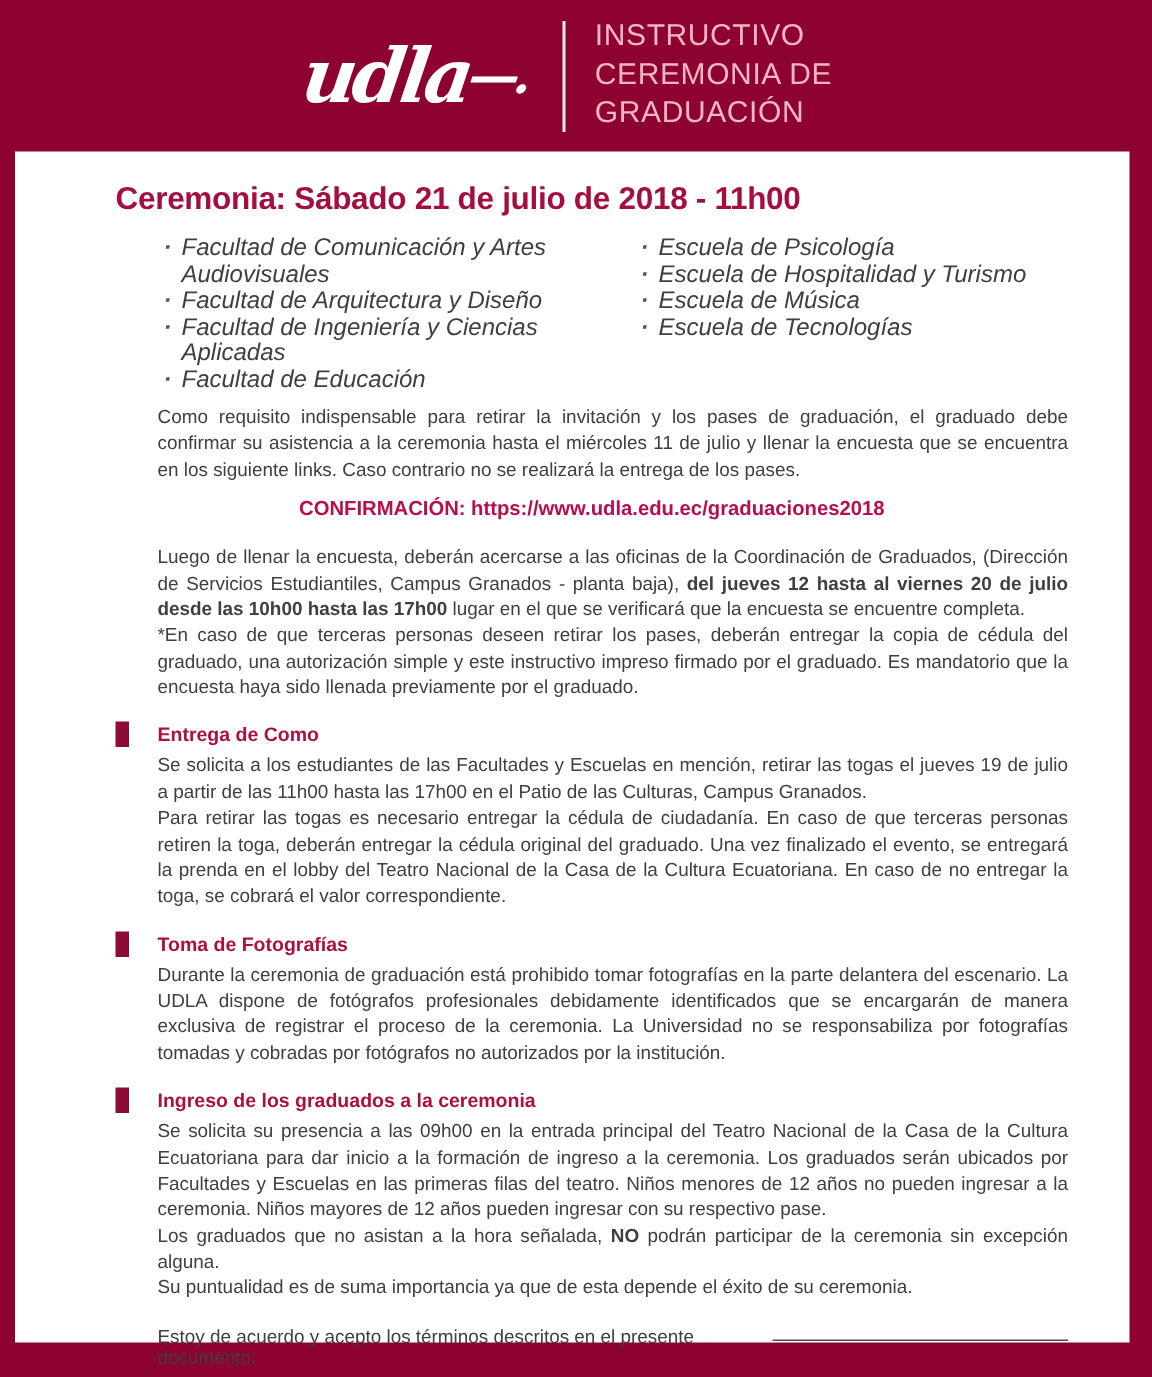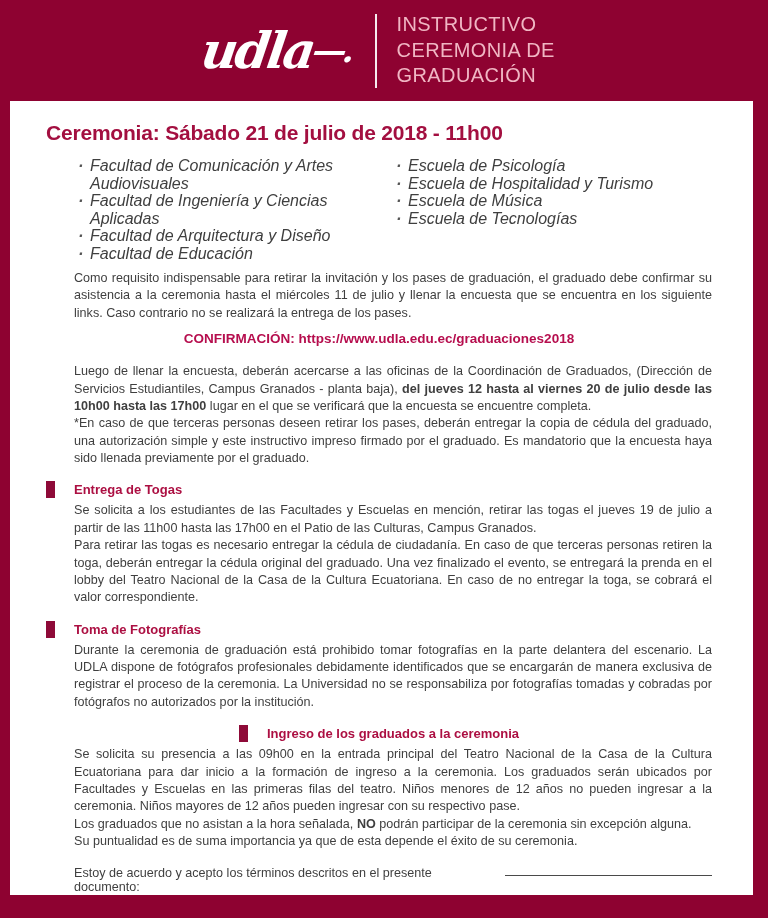--- a/index.html
+++ b/index.html
@@ -57,21 +57,21 @@
     font-weight:normal;
   }
 
   
   .card{
     position:absolute;
     left:10px;top:101px;
     width:743px;height:794px;
     background:#ffffff;
     box-sizing:border-box;
-    padding:18px 41px 0 36px;
+    padding:18px 41px 0 67px;
     display:flex;flex-direction:column;
   }
 
   .doc-title{
     color:var(--accent);
     font-size:21px;
     font-weight:bold;
     margin:2px 0 12px 0;
     letter-spacing:-0.2px;
   }
@@ -166,54 +166,54 @@
   </div>
 
   <div class="card">
 
     <h1 class="doc-title">Ceremonia: Sábado 21 de julio de 2018 - 11h00</h1>
 
     <div class="columns">
       <div class="col-left">
         <ul class="plain">
           <li>Facultad de Comunicación y Artes Audiovisuales</li>
+          <li>Facultad de Arquitectura y Diseño</li>
           <li>Facultad de Ingeniería y Ciencias Aplicadas</li>
-          <li>Facultad de Arquitectura y Diseño</li>
           <li>Facultad de Educación</li>
         </ul>
       </div>
       <div class="col-right">
         <ul class="plain">
           <li>Escuela de Psicología</li>
           <li>Escuela de Hospitalidad y Turismo</li>
           <li>Escuela de Música</li>
           <li>Escuela de Tecnologías</li>
         </ul>
       </div>
     </div>
 
     <p class="body">Como requisito indispensable para retirar la invitación y los pases de graduación, el graduado debe confirmar su asistencia a la ceremonia hasta el miércoles 11 de julio y llenar la encuesta que se encuentra en los siguiente links. Caso contrario no se realizará la entrega de los pases.</p>
     <div class="link-line">CONFIRMACIÓN: https://www.udla.edu.ec/graduaciones2018</div>
     <p class="body gap-top"><span>Luego de llenar la encuesta, deberán acercarse a las oficinas de la Coordinación de Graduados, (Dirección de Servicios Estudiantiles, Campus Granados - planta baja), </span><span class="bold">del jueves 12 hasta al viernes 20 de julio desde las 10h00 hasta las 17h00</span><span> lugar en el que se verificará que la encuesta se encuentre completa.</span></p>
     <p class="body">*En caso de que terceras personas deseen retirar los pases, deberán entregar la copia de cédula del graduado, una autorización simple y este instructivo impreso firmado por el graduado. Es mandatorio que la encuesta haya sido llenada previamente por el graduado.</p>
 
     <div class="section-head" style="margin-top:14px;">
       <div class="section-bar"></div>
-      <div class="section-title">Entrega de Togas</div>
+      <div class="section-title">Entrega de Como</div>
     </div>
     <p class="body">Se solicita a los estudiantes de las Facultades y Escuelas en mención, retirar las togas el jueves 19 de julio a partir de las 11h00 hasta las 17h00 en el Patio de las Culturas, Campus Granados.</p>
     <p class="body">Para retirar las togas es necesario entregar la cédula de ciudadanía. En caso de que terceras personas retiren la toga, deberán entregar la cédula original del graduado. Una vez finalizado el evento, se entregará la prenda en el lobby del Teatro Nacional de la Casa de la Cultura Ecuatoriana. En caso de no entregar la toga, se cobrará el valor correspondiente.</p>
 
     <div class="section-head" style="margin-top:14px;">
       <div class="section-bar"></div>
       <div class="section-title">Toma de Fotografías</div>
     </div>
     <p class="body">Durante la ceremonia de graduación está prohibido tomar fotografías en la parte delantera del escenario. La UDLA dispone de fotógrafos profesionales debidamente identificados que se encargarán de manera exclusiva de registrar el proceso de la ceremonia. La Universidad no se responsabiliza por fotografías tomadas y cobradas por fotógrafos no autorizados por la institución.</p>
 
-    <div class="section-head" style="margin-top:14px;justify-content:center;">
+    <div class="section-head" style="margin-top:14px;">
       <div class="section-bar"></div>
       <div class="section-title">Ingreso de los graduados a la ceremonia</div>
     </div>
     <p class="body">Se solicita su presencia a las 09h00 en la entrada principal del Teatro Nacional de la Casa de la Cultura Ecuatoriana para dar inicio a la formación de ingreso a la ceremonia. Los graduados serán ubicados por Facultades y Escuelas en las primeras filas del teatro. Niños menores de 12 años no pueden ingresar a la ceremonia. Niños mayores de 12 años pueden ingresar con su respectivo pase.</p>
     <p class="body"><span>Los graduados que no asistan a la hora señalada, </span><span class="bold">NO</span><span> podrán participar de la ceremonia sin excepción alguna.</span></p>
     <p class="body">Su puntualidad es de suma importancia ya que de esta depende el éxito de su ceremonia.</p>
 
     <div class="agreement">
       <div class="agree-text">
         <p class="statement">Estoy de acuerdo y acepto los términos descritos en el presente documento:</p>

